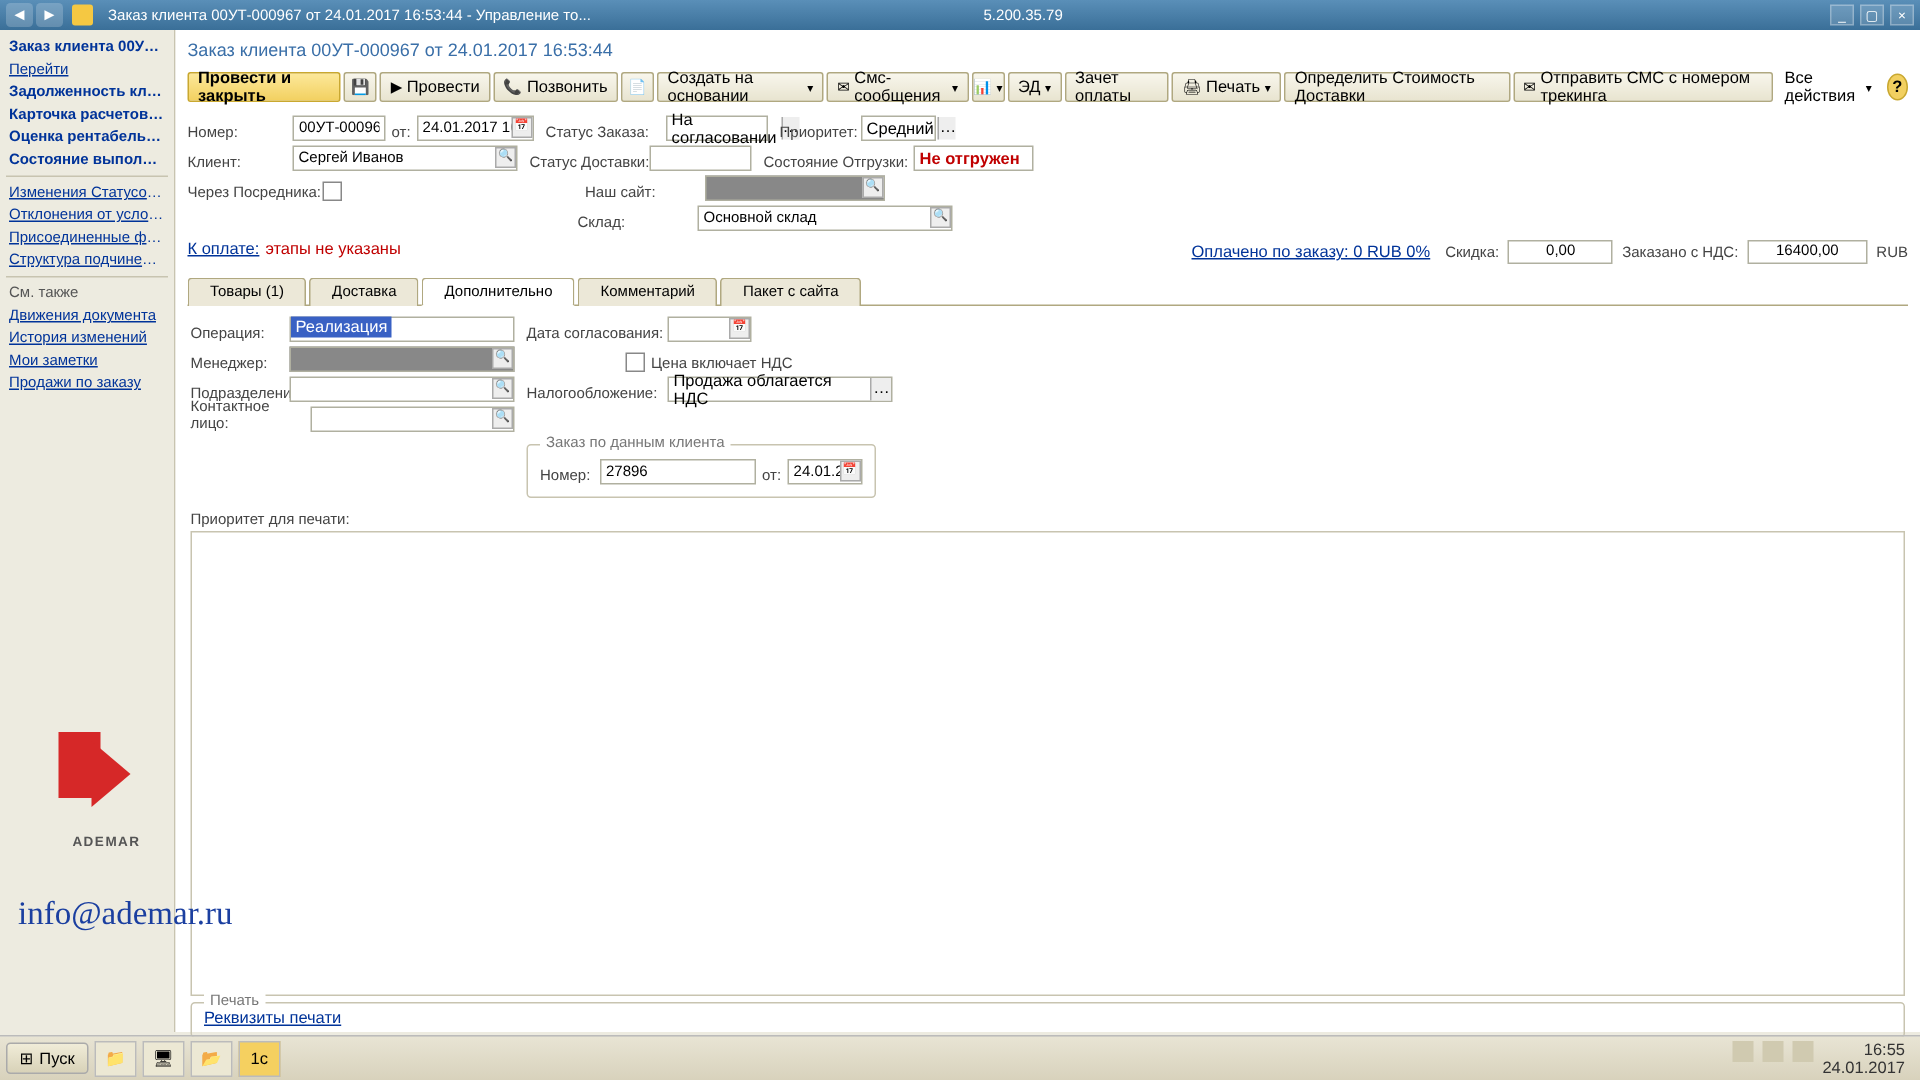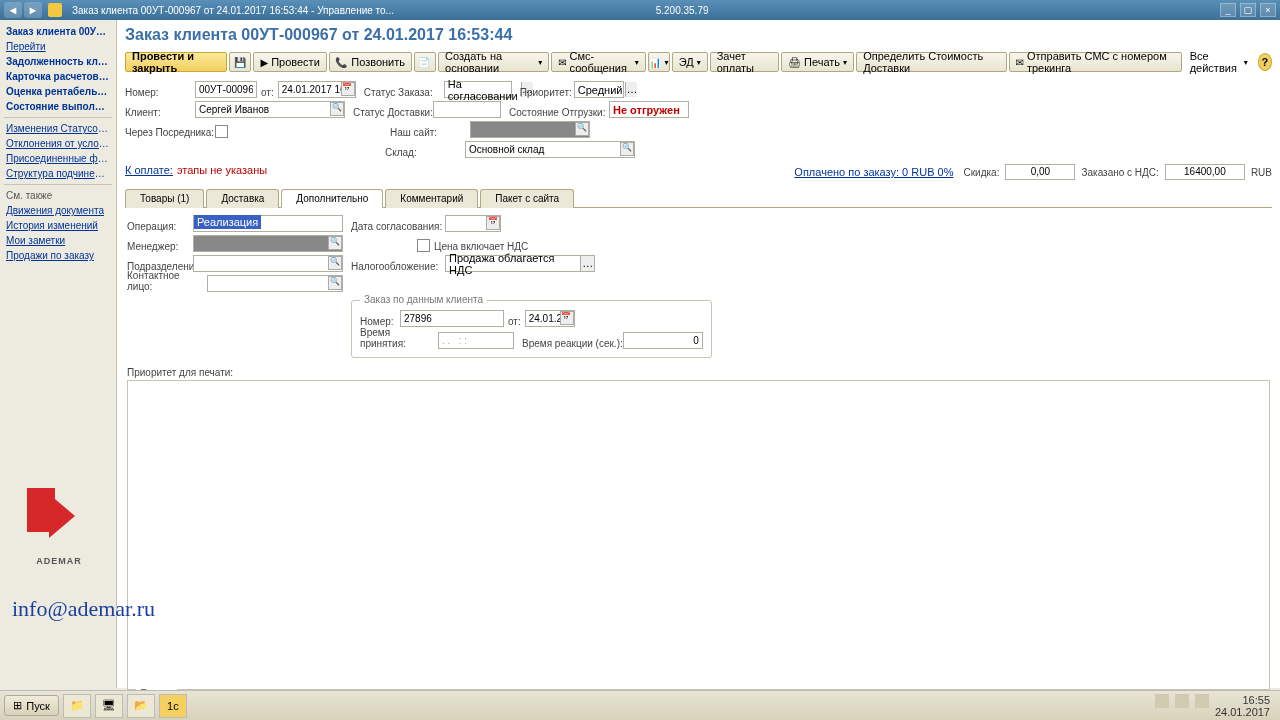--- a/index.html
+++ b/index.html
@@ -19,21 +19,21 @@
 
 
 .sidebar { width: 117px; background: #edebe0; border-right: 1px solid #c8c4b0; padding: 4px 0; }
 .sidebar .item { padding: 2px 6px; color: #003399; cursor:pointer; font-size:10px; text-decoration: underline; white-space:nowrap; overflow:hidden; text-overflow:ellipsis; }
 .sidebar .item.bold { font-weight: bold; text-decoration: none; }
 .sidebar .sep { height: 1px; background: #c8c4b0; margin: 3px 4px; }
 .sidebar .heading { padding: 2px 6px; color: #555; font-size:10px; }
 
 
 .content { flex:1; background: #fff; padding: 4px 8px; display:flex; flex-direction:column; position:relative; }
-.doc-title { color: #3a6fa8; font-size: 16px; font-weight: bold; padding: 2px 0 6px; }
+.doc-title { color: #3a6fa8; font-size: 12px; font-weight: normal; padding: 2px 0 6px; }
 
 
 .toolbar { display:flex; align-items:flex-end; gap:2px; padding: 2px 0 6px; border-bottom:0; }
 .tbtn { background: linear-gradient(#f8f6ec,#e8e4d0); border:1px solid #b0a880; padding: 2px 6px; cursor:pointer; font-size:10px; display:flex; align-items:center; gap:3px; border-radius:2px; height:20px; }
 .tbtn.primary { background: linear-gradient(#fce89a,#f2d060); border-color:#c9a830; font-weight:bold; }
 .tbtn.icon-only { padding: 2px 4px; width:22px; justify-content:center; }
 .tbtn .dd { font-size:8px; }
 .toolbar .right { margin-left:auto; display:flex; gap:4px; align-items:center;}
 .help-btn { width:18px; height:18px; border-radius:50%; background:#f2d060; border:1px solid #c9a830; display:flex; align-items:center; justify-content:center; font-weight:bold; cursor:pointer;}
 
@@ -69,21 +69,21 @@
 .fset { border:1px solid #c8c4b0; border-radius:3px; padding: 8px 8px 6px; margin-top:6px; position:relative; display:inline-block; }
 .fset .legend { position:absolute; top:-7px; left:8px; background:#fff; padding:0 4px; color:#777; font-size:10px; }
 
 .print-area { margin-top:8px; }
 .print-box { border:1px solid #c8c4b0; height:310px; margin-top:2px; background:#fff; position:relative; }
 
 .print-sec { border:1px solid #c8c4b0; margin-top:4px; padding:4px 8px 6px; position:relative; border-radius:3px;}
 .print-sec .legend { position:absolute; top:-7px; left:8px; background:#fff; padding:0 4px; color:#777; font-size:10px;}
 
 
-.wm { position:absolute; left:4px; top:480px; width:110px; text-align:center; }
+.wm { position:absolute; left:16px; top:480px; width:110px; text-align:center; }
 .wm .logo { width:80px; height:70px; margin:0 auto 6px; position:relative; }
 .wm .logo::before { content:""; position:absolute; left:8px; top:8px; width:28px; height:44px; background:#d62828; }
 .wm .logo::after { content:""; position:absolute; left:30px; top:14px; border-left:26px solid #d62828; border-top:22px solid transparent; border-bottom:22px solid transparent; }
 .wm .brand { font-weight:bold; color:#555; font-size:9px; letter-spacing:1px;}
 .wm-email { position:absolute; left:12px; top:596px; color:#1b3fa0; font-family: 'Times New Roman', serif; font-size:22px; }
 
 .status-footer { text-align:right; color:#666; font-size:10px; padding:4px 2px 0; }
 
 
 .win-taskbar { position:absolute; bottom:0; left:0; right:0; height:30px; background:linear-gradient(#e8e4d4,#d8d2bc); border-top:1px solid #bbb; display:flex; align-items:center; padding:0 4px; }
@@ -257,26 +257,20 @@
 
       <div style="margin-left:224px">
       <div class="fset">
         <div class="legend">Заказ по данным клиента</div>
         <div class="frow">
           <span class="flabel" style="width:40px">Номер:</span>
           <input class="finput" style="width: 104px;" value="27896">
           <span class="flabel" style="margin:0 4px">от:</span>
           <div class="flookup"><input class="finput" style="width: 50px;" value="24.01.2017"><div class="btn">📅</div></div>
         </div>
-        <div class="frow" style="margin-top:4px">
-          <span class="flabel" style="width:78px">Время принятия:</span>
-          <input class="finput" style="width: 76px; color: rgb(170, 170, 170);" value=". .   : :">
-          <span class="flabel" style="margin-left:8px">Время реакции (сек.):</span>
-          <input class="finput" style="width: 80px; text-align: right;" value="0">
-        </div>
       </div>
       </div>
 
       <div class="print-area">
         <span class="flabel">Приоритет для печати:</span>
         <div class="print-box"></div>
       </div>
 
       <div class="print-sec">
         <div class="legend">Печать</div>

